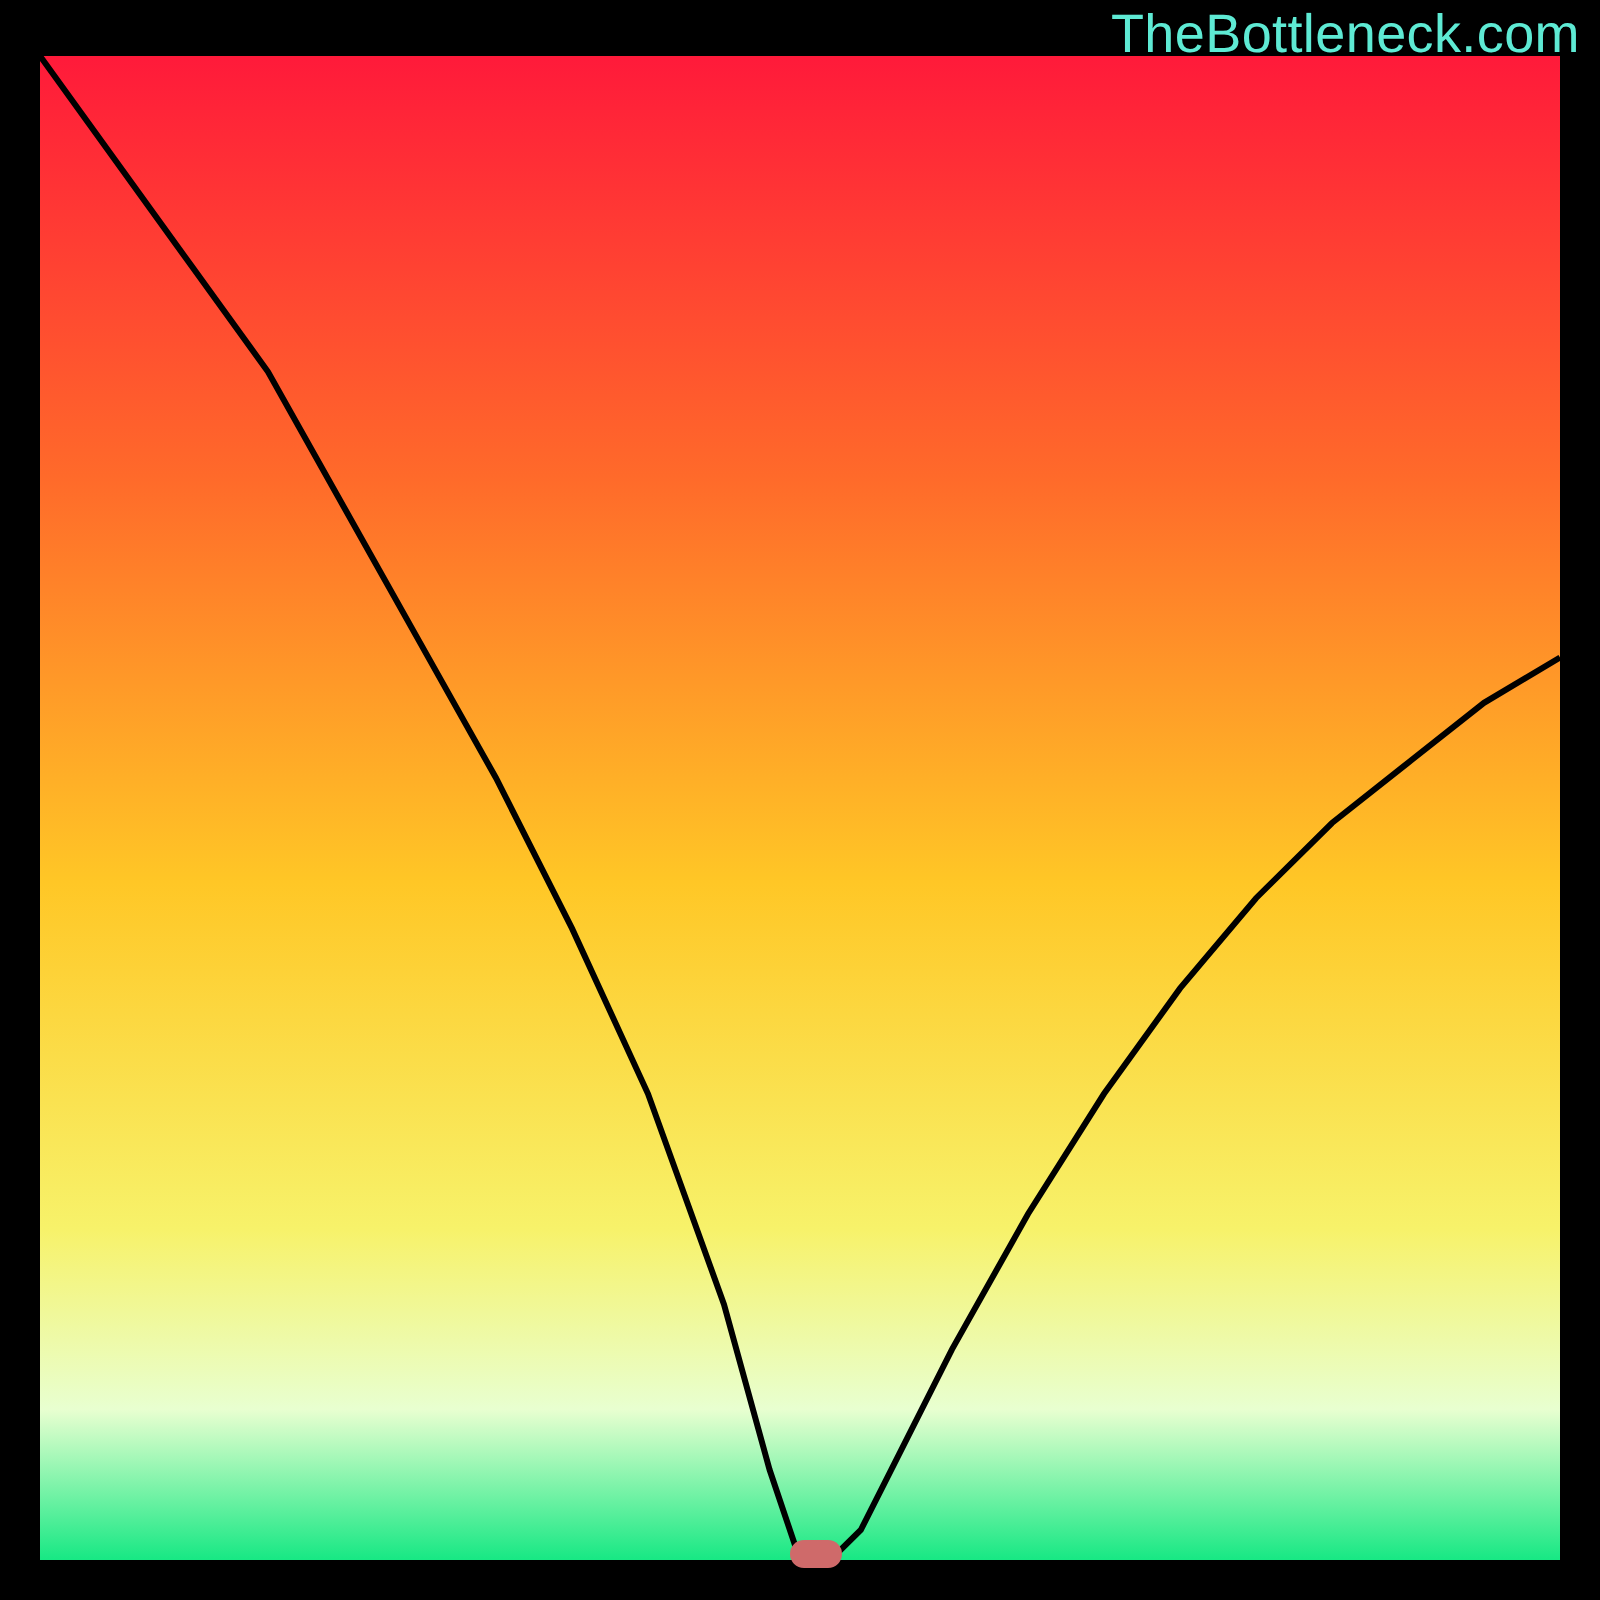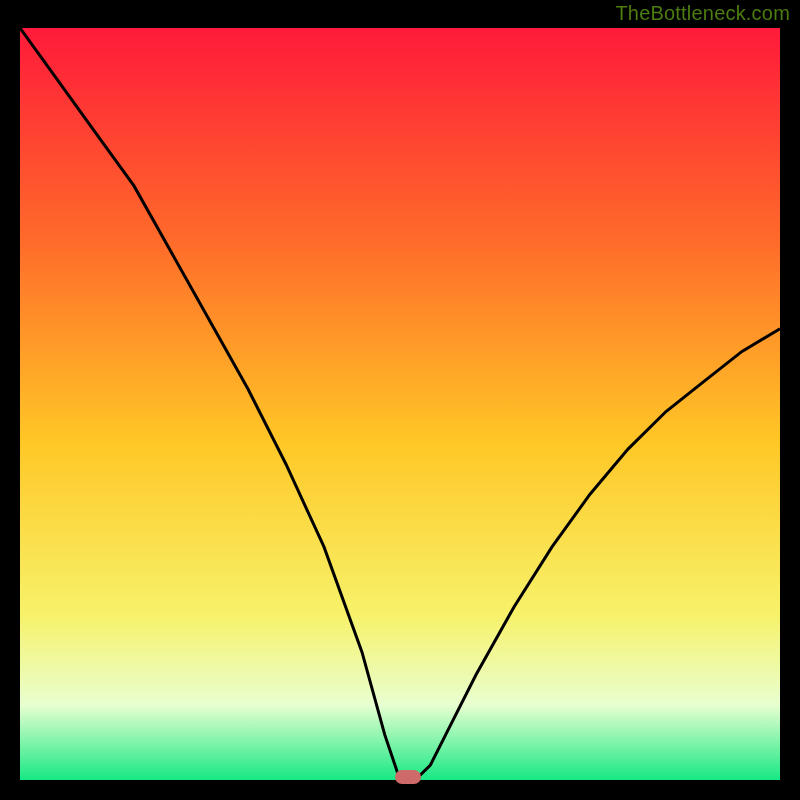--- a/index.html
+++ b/index.html
@@ -14,22 +14,22 @@
   .frame {
     position: relative;
     width: 800px;
     height: 800px;
     background: #000;
   }
   .watermark {
     position: absolute;
     top: 2px;
     right: 10px;
-    color: #4d7c0f;
-    font-size: 20px;
+    color: #5eead4;
+    font-size: 27px;
     font-weight: 500;
     letter-spacing: 0.2px;
     user-select: none;
   }
   .plot {
     position: absolute;
     left: 20px;
     top: 28px;
     width: 760px;
     height: 752px;

